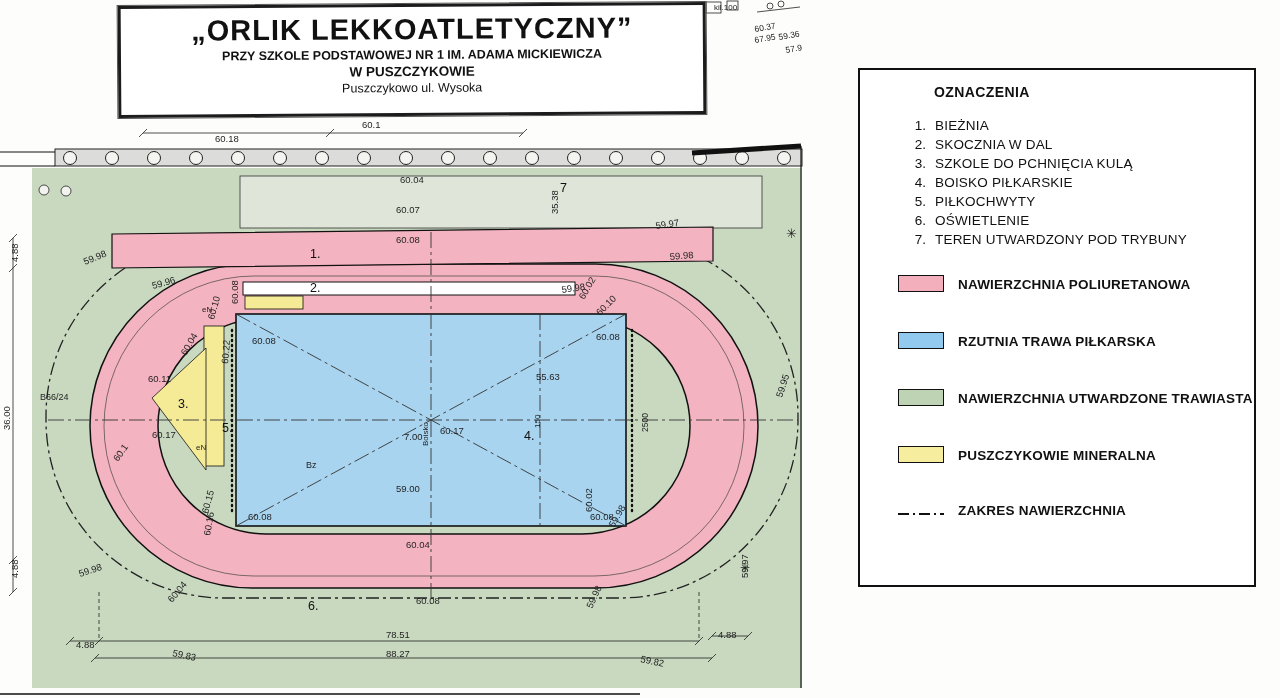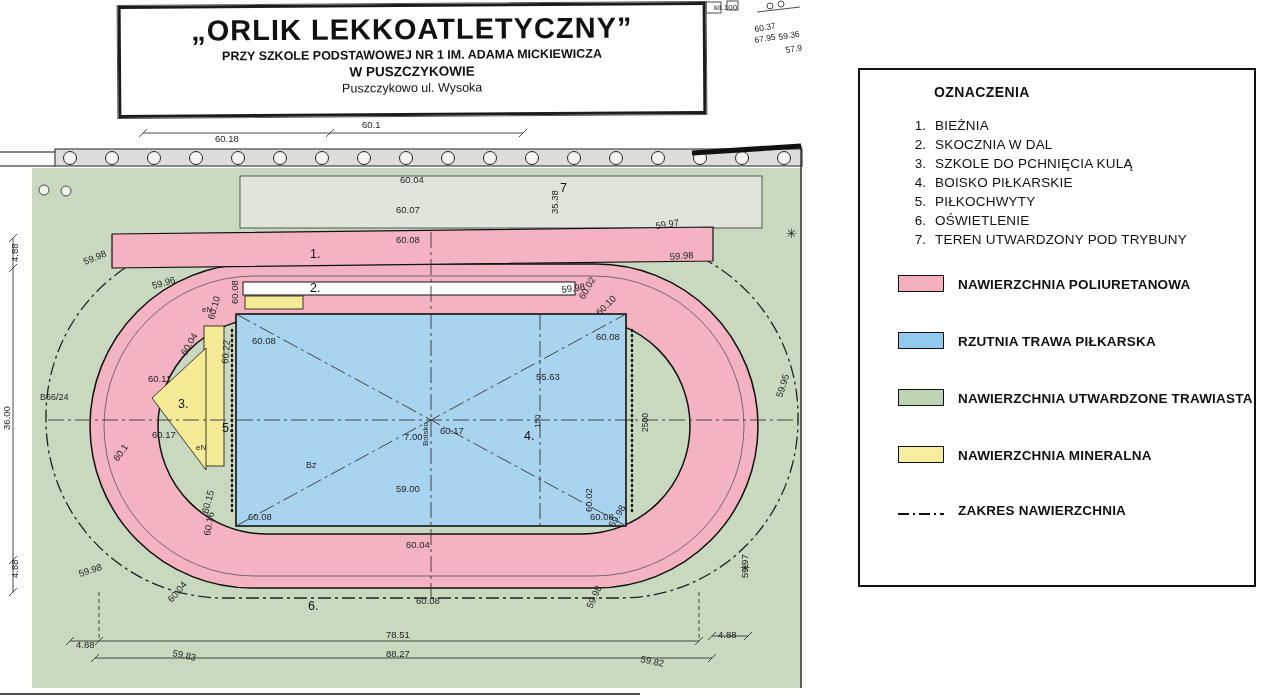--- a/index.html
+++ b/index.html
@@ -271,21 +271,21 @@
   </div>
 
   <div class="surface-row">
     <span class="swatch" style="background-color: rgb(189, 211, 180);"></span>
     <span class="surface-label">NAWIERZCHNIA UTWARDZONE TRAWIASTA</span>
   </div>
 
 
   <div class="surface-row">
     <span class="swatch" style="background-color: rgb(246, 238, 158);"></span>
-    <span class="surface-label">NAWIERZCHNIA MINERALNA</span>
+    <span class="surface-label">PUSZCZYKOWIE MINERALNA</span>
   </div>
 </div>
     <div class="surface-row">
       <svg class="line-sample" width="46" height="8">
         <line x1="0" y1="4" x2="46" y2="4" stroke="#111" stroke-width="2" stroke-dasharray="11 4 2 4"></line>
       </svg>
       <span class="surface-label">ZAKRES NAWIERZCHNIA</span>
     </div>
   </div>
 

